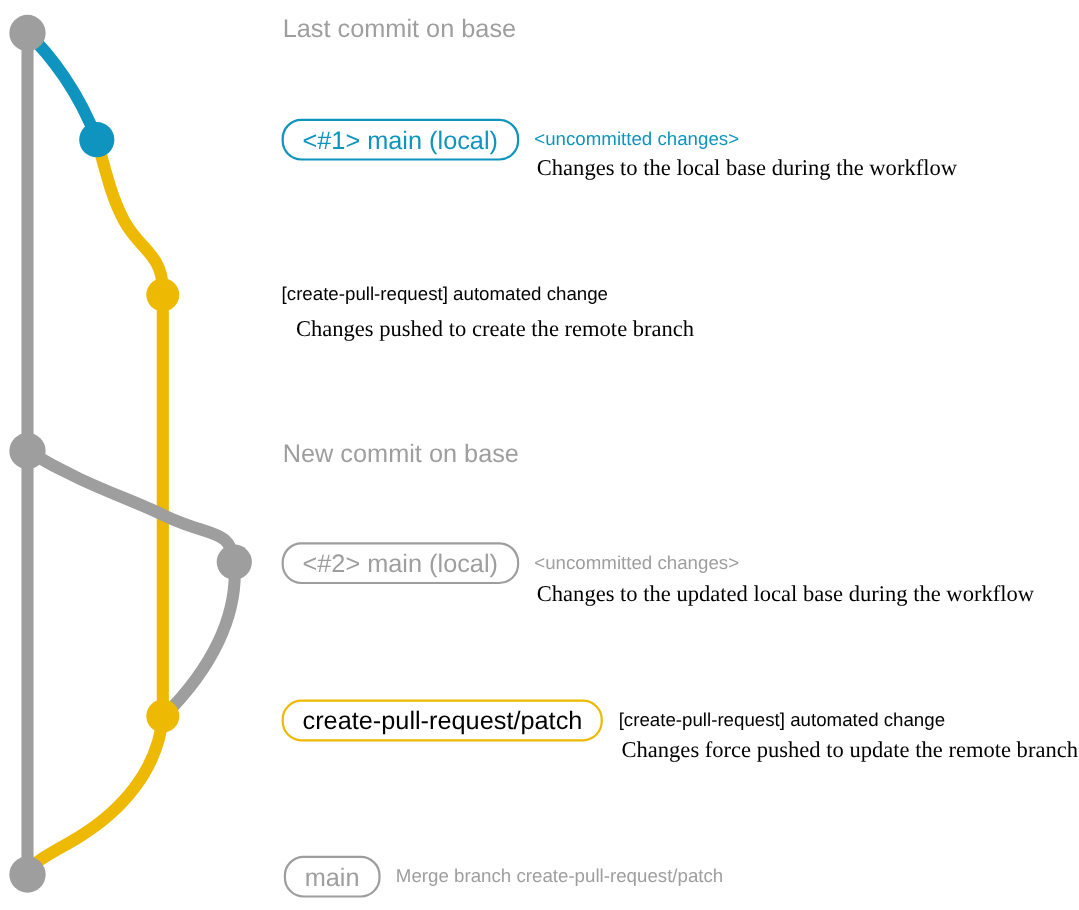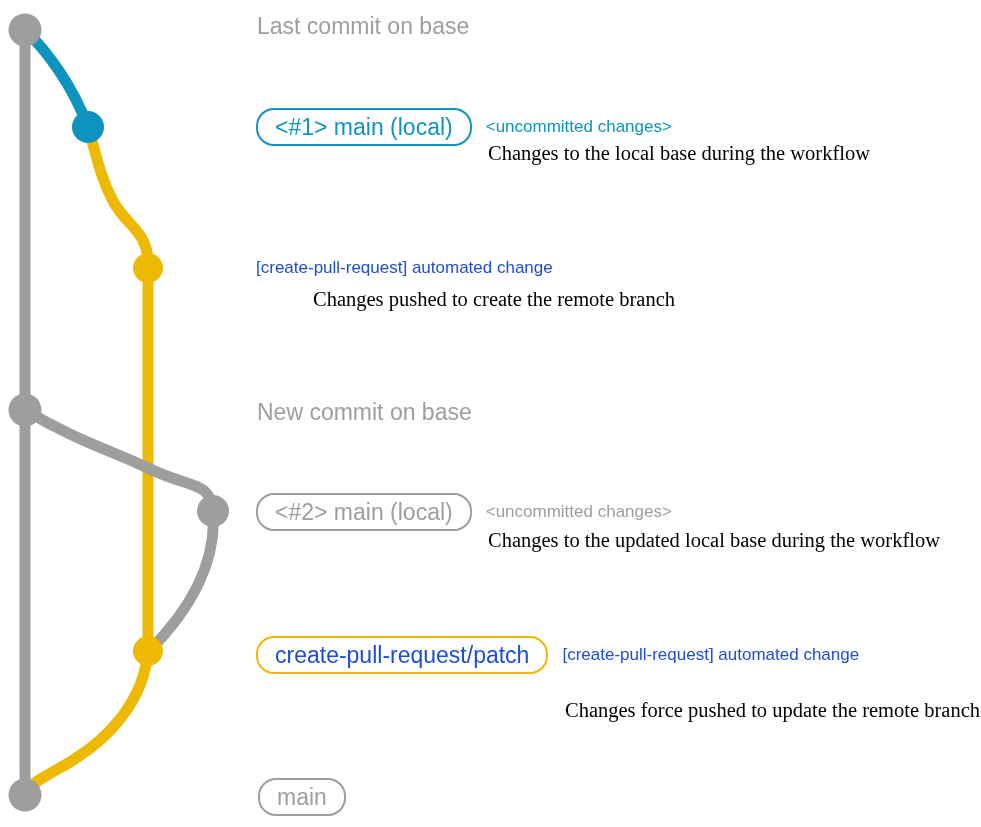--- a/index.html
+++ b/index.html
@@ -18,21 +18,21 @@
   }
   .pill {
     display:inline-flex; align-items:center; height:38px; padding:0 17px;
     border:2px solid; border-radius:18px; font-size:23px; box-sizing:border-box;
     background:#ffffff; white-space:nowrap;
   }
   .heading { font-size:17px; line-height:28px; white-space:nowrap; }
   .heading.abs { position:absolute; }
   .blue   { color:#0e94be; border-color:#0e94be; }
   .gray   { color:#9e9e9e; border-color:#9e9e9e; }
-  .yellow { color:#1d4ed8; border-color:#eeb902; }
+  .yellow { color:#000000; border-color:#eeb902; }
   .desc {
     position:absolute; font-family:Liberation Serif, serif;
     font-size:20.5px; line-height:24px; color:#000000; white-space:nowrap;
   }
 </style>
 </head>
 <body>
 
 <div class="canvas">
 
@@ -59,33 +59,34 @@
 
   <div class="title" style="left:257px; top:12px;">Last commit on base</div>
 
   <div class="row" style="left:256px; top:108px;">
     <span class="pill blue">&lt;#1&gt; main (local)</span>
     <span class="heading blue">&lt;uncommitted changes&gt;</span>
   </div>
   <div class="desc" style="left:488px; top:141px;">Changes to the local base during the workflow</div>
 
   <div class="heading abs yellow" style="left:256px; top:254px;">[create-pull-request] automated change</div>
-  <div class="desc" style="left:269px; top:287px;margin-left:44px;">Changes pushed to create the remote branch</div>
+  <div class="desc" style="left:269px; top:287px;">Changes pushed to create the remote branch</div>
 
   <div class="title" style="left:257px; top:398px;text-align:right;">New commit on base</div>
 
   <div class="row" style="left:256px; top:493px;align-items:center;">
     <span class="pill gray">&lt;#2&gt; main (local)</span>
     <span class="heading gray">&lt;uncommitted changes&gt;</span>
   </div>
   <div class="desc" style="left:488px; top:528px;">Changes to the updated local base during the workflow</div>
 
   <div class="row" style="left:256px; top:636px;">
     <span class="pill yellow">create-pull-request/patch</span>
     <span class="heading yellow">[create-pull-request] automated change</span>
   </div>
-  <div class="desc" style="left:565px; top:670px;margin-top:28px;">Changes force pushed to update the remote branch</div>
+  <div class="desc" style="left:565px; top:670px;">Changes force pushed to update the remote branch</div>
 
   <div class="row" style="left:258px; top:778px;">
     <span class="pill gray">main</span>
+    <span class="heading gray">Merge branch create-pull-request/patch</span>
   </div>
 
 </div>
 
 </body></html>

